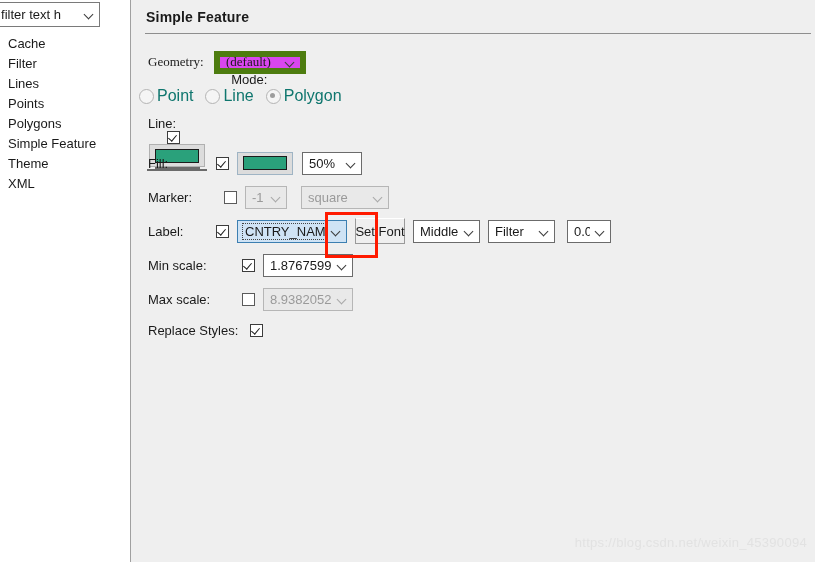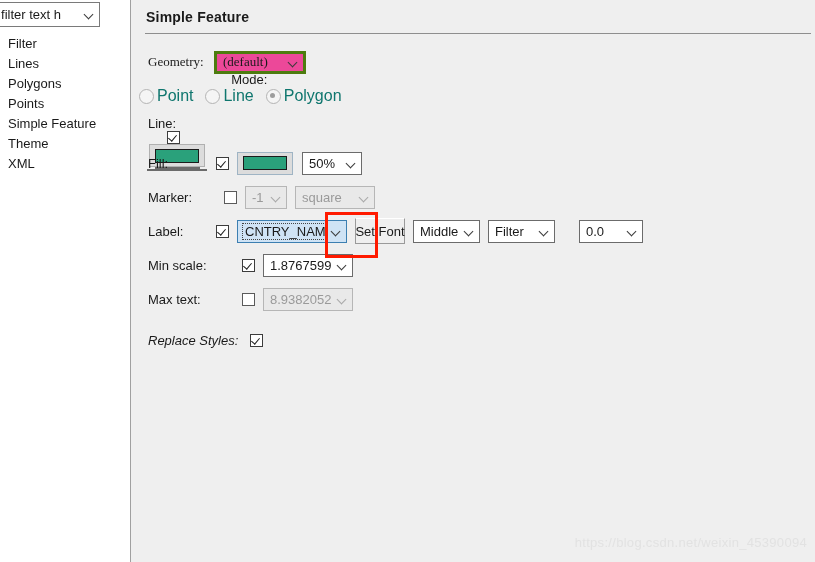--- a/index.html
+++ b/index.html
@@ -155,22 +155,22 @@
   }
 
   
   .combo.disabled {
     background: #e9e9e9;
     border: 1px solid #b6b6b6;
     color: #9a9a9a;
   }
   
   .combo.soft {
-    background: #ec4899;
-    border: 3px solid #4d7c0f;
+    background: #d946ef;
+    border: 6px solid #4d7c0f;
     color: #1a1a1a;
   }
   
   .combo.focused {
     background: #cfe3f5;
     border: 1px solid #3c7fb1;
     color: #1a1a1a;
     padding-left: 4px;
   }
   .combo.focused .ctext {
@@ -328,30 +328,33 @@
 
   <div id="left-panel">
 
     <div class="filter-combo">
       <span class="ftext">pe filter text h</span>
       <span class="chev"></span>
     </div>
 
     <div class="tree-list">
       <div class="tree-item">
+        <span>Cache</span>
+      </div>
+      <div class="tree-item">
         <span>Filter</span>
       </div>
       <div class="tree-item">
         <span>Lines</span>
       </div>
       <div class="tree-item">
+        <span>Points</span>
+      </div>
+      <div class="tree-item">
         <span>Polygons</span>
-      </div>
-      <div class="tree-item">
-        <span>Points</span>
       </div>
       <div class="tree-item">
         <span class="selected">Simple Feature</span>
       </div>
       <div class="tree-item">
         <span>Theme</span>
       </div>
       <div class="tree-item">
         <span>XML</span>
       </div>
@@ -413,21 +416,21 @@
         </span>
       </div>
 
       <div class="row" style="top:139px;">
         <span class="lbl lbl-w">Marker:</span>
         <span class="cbx off" style="margin-left:10px;"></span>
         <span class="combo disabled" style="width:42px;margin-left:8px;">
           <span class="ctext">-1</span>
           <span class="chev dim"></span>
         </span>
-        <span class="combo disabled" style="width:80px;margin-left:8px;">
+        <span class="combo disabled" style="width:88px;margin-left:14px;">
           <span class="ctext">square</span>
           <span class="chev dim"></span>
         </span>
       </div>
 
       <div class="row" style="top:173px;">
         <span class="lbl lbl-w">Label:</span>
         <span class="cbx checked" style="margin-left:2px;"></span>
         <span class="combo focused" style="width:110px;margin-left:8px;">
           <span class="ctext">CNTRY_NAME</span>
@@ -437,45 +440,45 @@
           <span>Set Font</span>
         </span>
         <span class="combo" style="width:67px;margin-left:8px;">
           <span class="ctext">Middle</span>
           <span class="chev"></span>
         </span>
         <span class="combo" style="width:67px;margin-left:8px;">
           <span class="ctext">Filter</span>
           <span class="chev"></span>
         </span>
-        <span class="combo" style="width:64px;margin-left:24px;">
+        <span class="combo" style="width:44px;margin-left:12px;">
           <span class="ctext">0.0</span>
           <span class="chev"></span>
         </span>
       </div>
 
       <div class="row" style="top:207px;">
         <span class="lbl lbl-w">Min scale:</span>
         <span class="cbx checked" style="margin-left:28px;"></span>
         <span class="combo" style="width:90px;margin-left:8px;">
           <span class="ctext">1.8767599E</span>
           <span class="chev"></span>
         </span>
       </div>
 
       <div class="row" style="top:241px;">
-        <span class="lbl lbl-w">Max text:</span>
+        <span class="lbl lbl-w">Max scale:</span>
         <span class="cbx off" style="margin-left:28px;"></span>
         <span class="combo disabled" style="width:90px;margin-left:8px;">
           <span class="ctext">8.9382052E</span>
           <span class="chev dim"></span>
         </span>
       </div>
 
-      <div class="row" style="top:282px;font-style:italic;">
+      <div class="row" style="top:272px;">
         <span class="lbl" style="padding-left:17px;">Replace Styles:</span>
         <span class="cbx checked" style="margin-left:12px;"></span>
       </div>
 
     </div>
   </div>
 
   <div id="annotation" style="border-color: rgb(255, 26, 0);"></div>
 
   <div id="watermark">https://blog.csdn.net/weixin_45390094</div>

